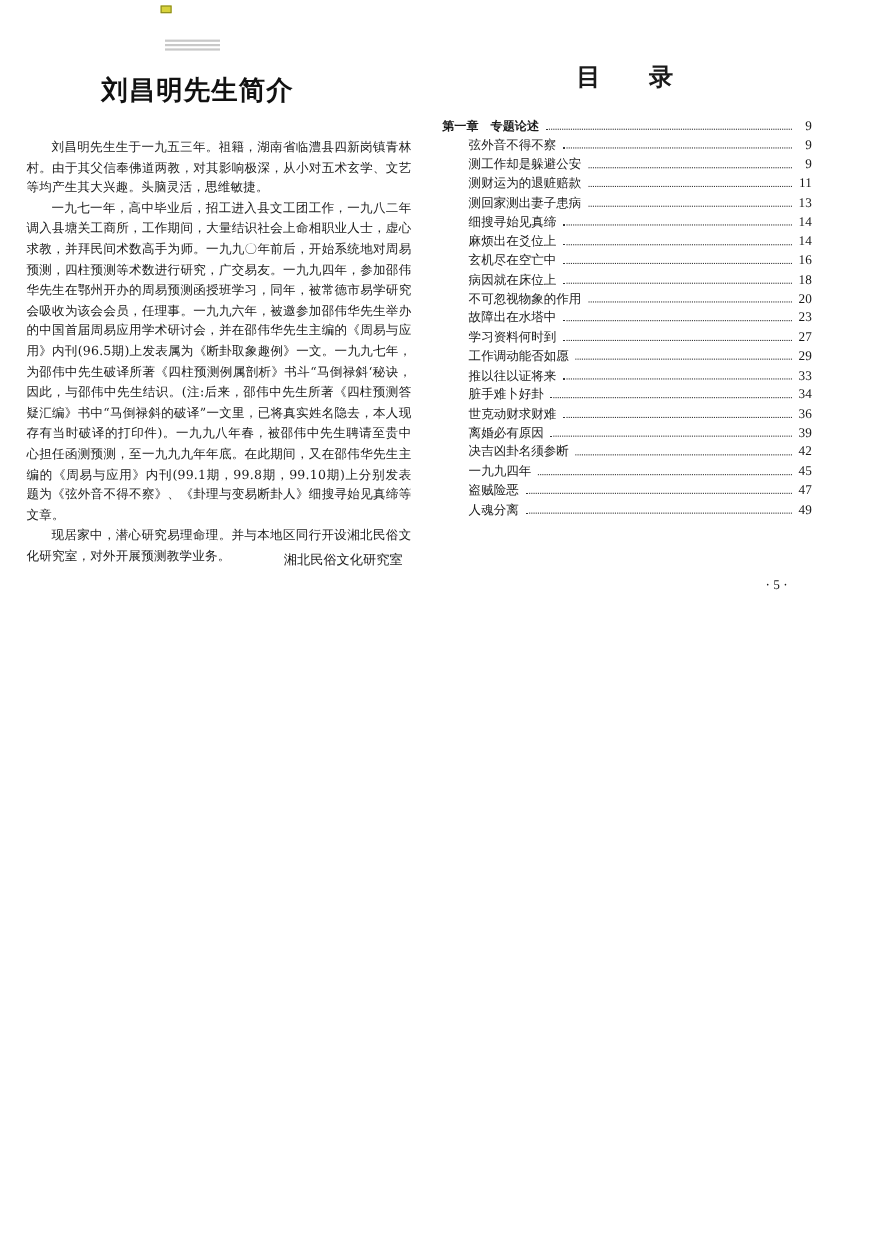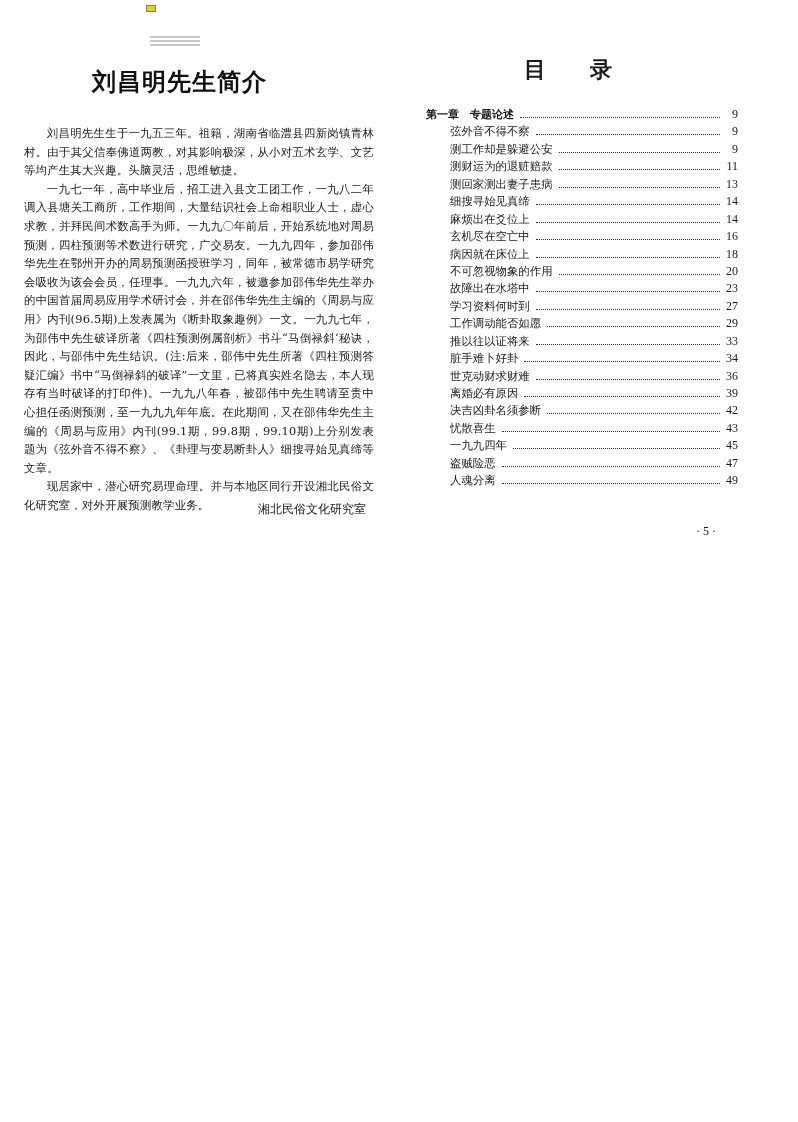--- a/index.html
+++ b/index.html
@@ -7,21 +7,21 @@
          font-family: "DejaVu Serif", "Liberation Serif", serif; color: #1a1a1a; }
   .marker { position: absolute; left: 146px; top: 5px; width: 8px; height: 5px; background: #d8d23a; border: 1px solid #8a8a20; }
   .wm { position: absolute; left: 150px; top: 36px; width: 50px; height: 14px; }
   .wm div { height: 2px; background: #c8c8c8; margin-bottom: 2px; }
   .bio-title { position: absolute; left: 92px; top: 66px; font-family: "DejaVu Sans", sans-serif; font-size: 24px; font-weight: bold; letter-spacing: 1px; color: #111; }
   .bio { position: absolute; left: 24px; top: 124px; width: 350px; font-size: 11.4px; line-height: 18.6px; letter-spacing: 0.2px; text-align: justify; }
   .bio p { margin: 0; text-indent: 2em; }
   .sig { position: absolute; left: 258px; top: 501px; font-size: 12px; }
   .toc-title { position: absolute; left: 524px; top: 55px; font-family: Liberation Serif, serif; font-size: 22px; font-weight: bold; letter-spacing: 44px; }
   .toc { position: absolute; left: 402px; top: 107px; width: 336px; }
-  .row { display: flex; align-items: baseline; height: 17.45px; font-size: 11.4px; margin-left: 24px; }
+  .row { display: flex; align-items: baseline; height: 17.45px; font-size: 11.4px; }
   .row.sub { padding-left: 24px; }
   .row.chap .label { font-weight: bold; font-family: "DejaVu Sans", sans-serif; font-size: 11px; }
   .label { white-space: nowrap; padding-right: 6px; }
   .dots { flex: 1; border-bottom: 1.5px dotted #333; margin-bottom: 3px; margin-right: 6px; }
   .page { min-width: 12px; text-align: right; font-family: "Liberation Serif", serif; font-size: 12px; }
   .folio { position: absolute; left: 696px; top: 524px; font-size: 12px; font-family: "Liberation Serif", serif; }
 </style>
 </head>
 <body>
 
@@ -127,25 +127,20 @@
         <span class="label">离婚必有原因</span>
         <span class="dots"></span>
         <span class="page">39</span>
       </div>
       <div class="row sub">
         <span class="label">决吉凶卦名须参断</span>
         <span class="dots"></span>
         <span class="page">42</span>
       </div>
       <div class="row sub">
-        <span class="label">忧散喜生</span>
-        <span class="dots"></span>
-        <span class="page">43</span>
-      </div>
-      <div class="row sub">
         <span class="label">一九九四年</span>
         <span class="dots"></span>
         <span class="page">45</span>
       </div>
       <div class="row sub">
         <span class="label">盗贼险恶</span>
         <span class="dots"></span>
         <span class="page">47</span>
       </div>
       <div class="row sub">

